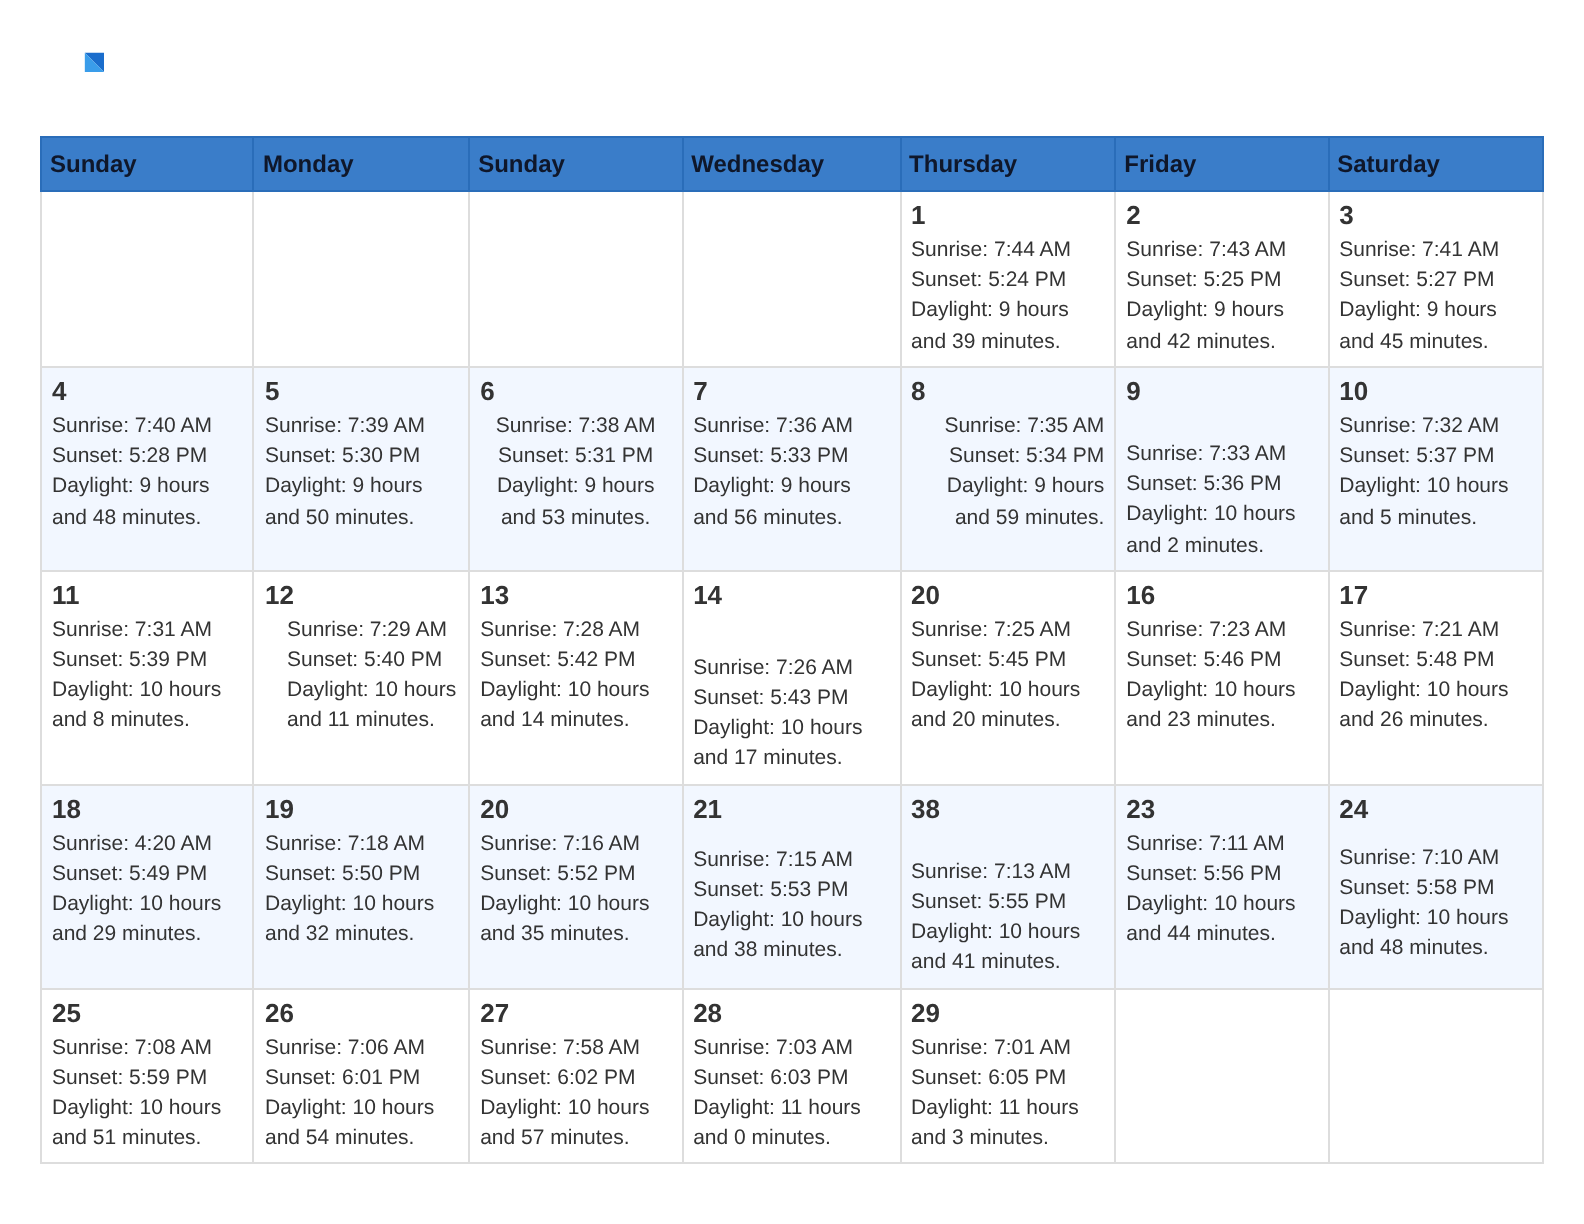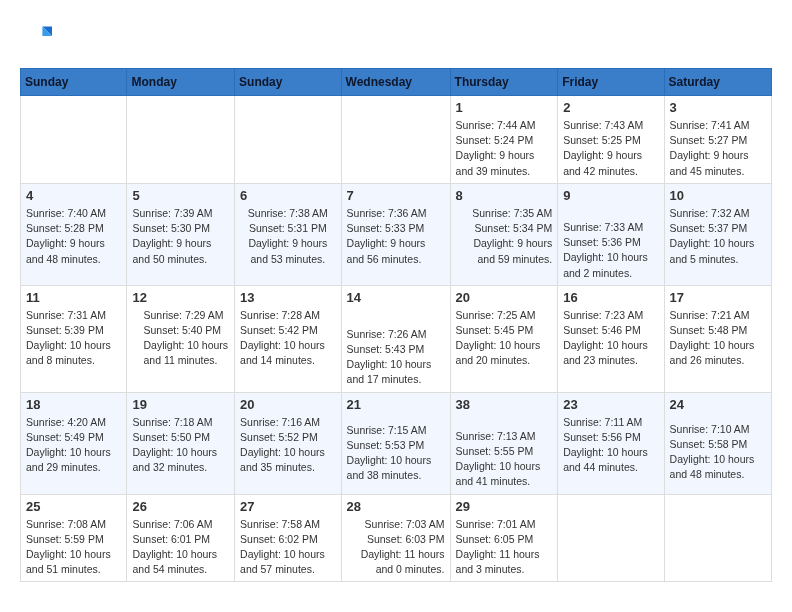--- a/index.html
+++ b/index.html
@@ -315,21 +315,21 @@
         </td>
         <td>
           <span class="day-num">27</span>
           <div class="day-info" style="white-space: pre-line;">Sunrise: 7:58 AM
 Sunset: 6:02 PM
 Daylight: 10 hours
 and 57 minutes.</div>
         </td>
         <td>
           <span class="day-num">28</span>
-          <div class="day-info" style="white-space: pre-line; text-align: right;">Sunrise: 7:03 AM
+          <div class="day-info" style="white-space: pre-line;">Sunrise: 7:03 AM
 Sunset: 6:03 PM
 Daylight: 11 hours
 and 0 minutes.</div>
         </td>
         <td>
           <span class="day-num">29</span>
           <div class="day-info" style="white-space: pre-line;">Sunrise: 7:01 AM
 Sunset: 6:05 PM
 Daylight: 11 hours
 and 3 minutes.</div>

